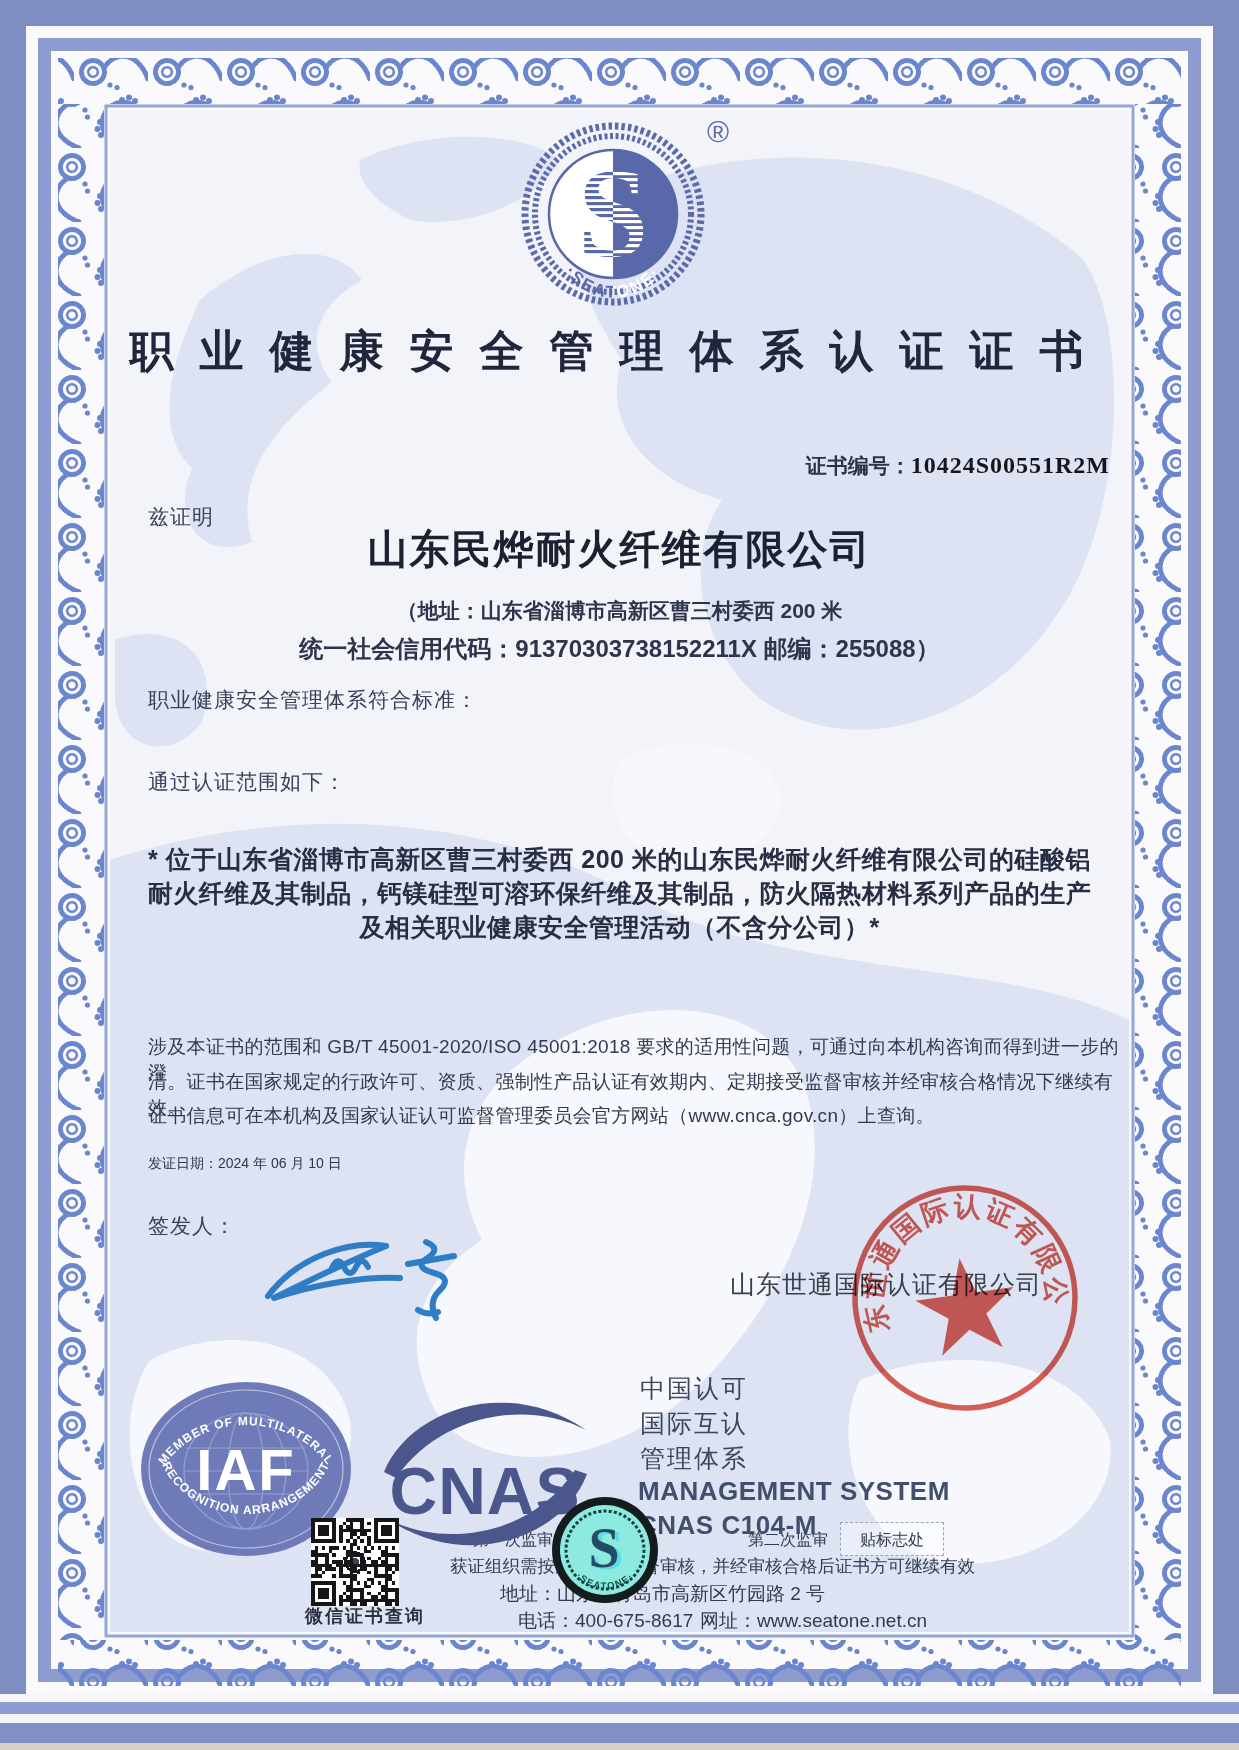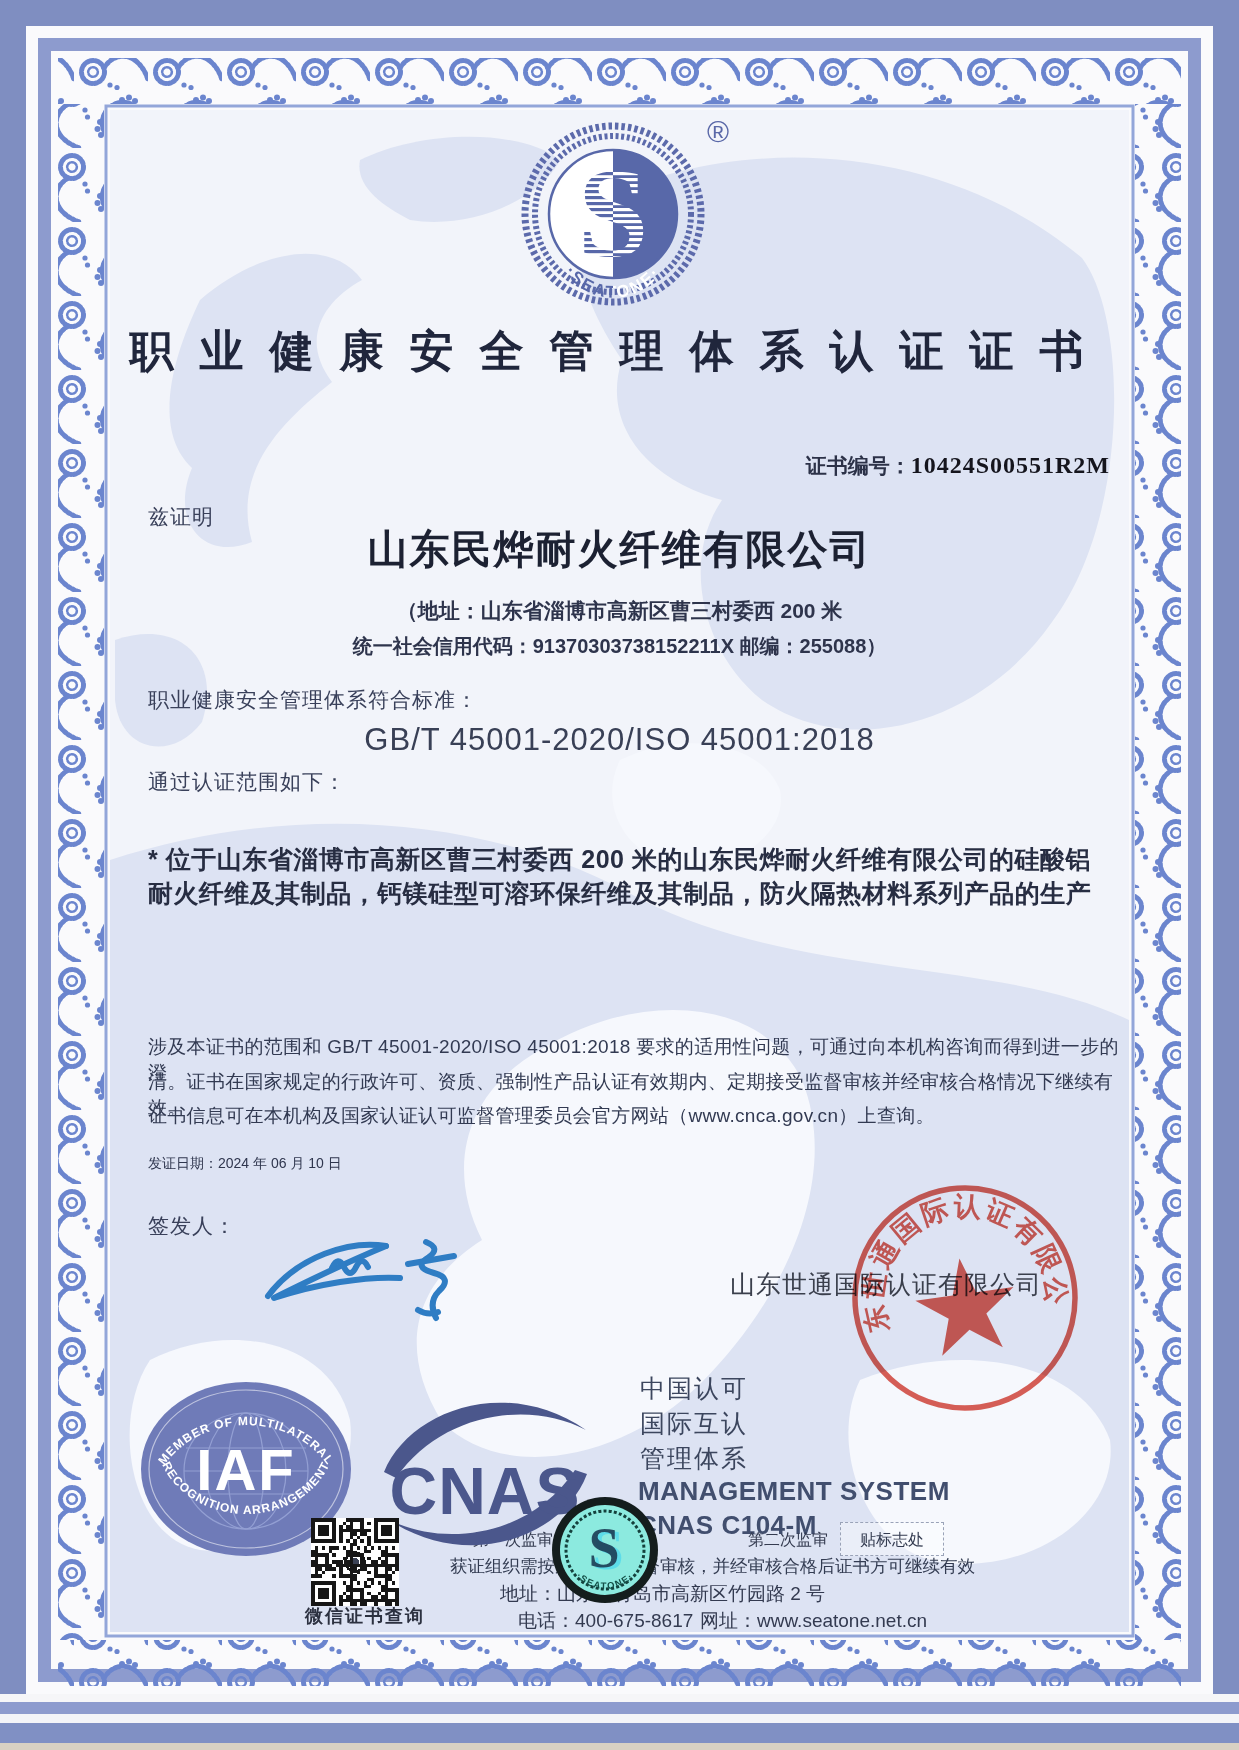--- a/index.html
+++ b/index.html
@@ -15,21 +15,21 @@
   .band-bot-white2{position:absolute;left:0;right:0;top:1714px;height:9px;background:#f3f4f8;}
   .band-bot-blue2{position:absolute;left:0;right:0;top:1723px;height:20px;background:#8090c4;}
   .band-bot-beige{position:absolute;left:0;right:0;top:1743px;height:7px;background:#d8d1c3;}
   .label{font-size:21px;color:#39405a;letter-spacing:1px;}
   .title{font-family:"Liberation Serif",serif;font-weight:bold;font-size:44px;letter-spacing:26px;
          color:#20263c;text-align:center;width:1019px;left:110px;}
   .certno-label{font-size:21px;color:#2c3248;font-weight:bold;}
   .certno-value{font-family:"Liberation Serif",serif;font-weight:bold;font-size:24px;color:#15151d;letter-spacing:1px;}
   .company{font-size:40px;font-weight:bold;letter-spacing:2px;color:#1c2132;text-align:center;width:1019px;left:110px;font-family:Liberation Mono, monospace;}
   .addr{font-size:21px;font-weight:bold;color:#2e344c;text-align:center;width:1019px;left:110px;}
-  .credit{font-size:20px;font-weight:bold;color:#2e344c;text-align:center;width:1019px;left:110px;}
+  .credit{font-size:24px;font-weight:bold;color:#2e344c;text-align:center;width:1019px;left:110px;}
   .gbt{font-size:31px;color:#394056;letter-spacing:1px;text-align:center;width:1019px;left:110px;font-weight:500;}
   .scopeline{font-size:25px;font-weight:bold;color:#272d42;text-align:center;width:1019px;left:110px;letter-spacing:.5px;}
   .clarify{font-size:19px;color:#323a52;letter-spacing:.3px;width:980px;left:148px;}
   .dateline{font-size:14px;color:#2f364e;}
   .issuer-print{font-size:25px;color:#3a3f4c;letter-spacing:1px;font-weight:500;}
   .cnas-cjk{font-size:25px;color:#3c465e;letter-spacing:2px;}
   .cnas-en{font-size:26px;font-weight:bold;color:#414e6e;letter-spacing:.5px;}
   .foot-sm{font-size:16px;color:#343b50;}
   .foot-note{font-size:17.5px;color:#333c52;}
   .foot-line{font-size:19px;color:#333a50;}
@@ -170,25 +170,25 @@
     <span class="certno-label">证书编号：</span><span class="certno-value">10424S00551R2M</span>
   </div>
 
   <div class="abs z2 label" style="left:148px;top:503px;">兹证明</div>
 
   <div class="abs z2 company" style="top:522px;">山东民烨耐火纤维有限公司</div>
   <div class="abs z2 addr" style="top:597px;">（地址：山东省淄博市高新区曹三村委西 200 米</div>
   <div class="abs z2 credit" style="top:633px;">统一社会信用代码：91370303738152211X 邮编：255088）</div>
 
   <div class="abs z2 label" style="left:148px;top:686px;text-align:center;">职业健康安全管理体系符合标准：</div>
-  <div class="abs z2 gbt" style="top:722px;">GB/T 45001-2020/ISO 45001:2018</div>
 
   <div class="abs z2 label" style="left:148px;top:768px;">通过认证范围如下：</div>
   <div class="abs z2 scopeline" style="top:843px;">* 位于山东省淄博市高新区曹三村委西 200 米的山东民烨耐火纤维有限公司的硅酸铝</div>
   <div class="abs z2 scopeline" style="top:877px;">耐火纤维及其制品，钙镁硅型可溶环保纤维及其制品，防火隔热材料系列产品的生产</div>
+  <div class="abs z2 scopeline" style="top:911px;">及相关职业健康安全管理活动（不含分公司）*</div>
 
   <div class="abs z2 clarify" style="top:1034px;">涉及本证书的范围和 GB/T 45001-2020/ISO 45001:2018 要求的适用性问题，可通过向本机构咨询而得到进一步的澄</div>
   <div class="abs z2 clarify" style="top:1069px;">清。证书在国家规定的行政许可、资质、强制性产品认证有效期内、定期接受监督审核并经审核合格情况下继续有效。</div>
   <div class="abs z2 clarify" style="top:1103px;">证书信息可在本机构及国家认证认可监督管理委员会官方网站（www.cnca.gov.cn）上查询。</div>
 
   <div class="abs z2 dateline" style="left:148px;top:1155px;">
     <span>发证日期：</span><span>2024 年 06 月 10 日</span>
   </div>
 
   <div class="abs z2 label" style="left:148px;top:1212px;">签发人：</div>

